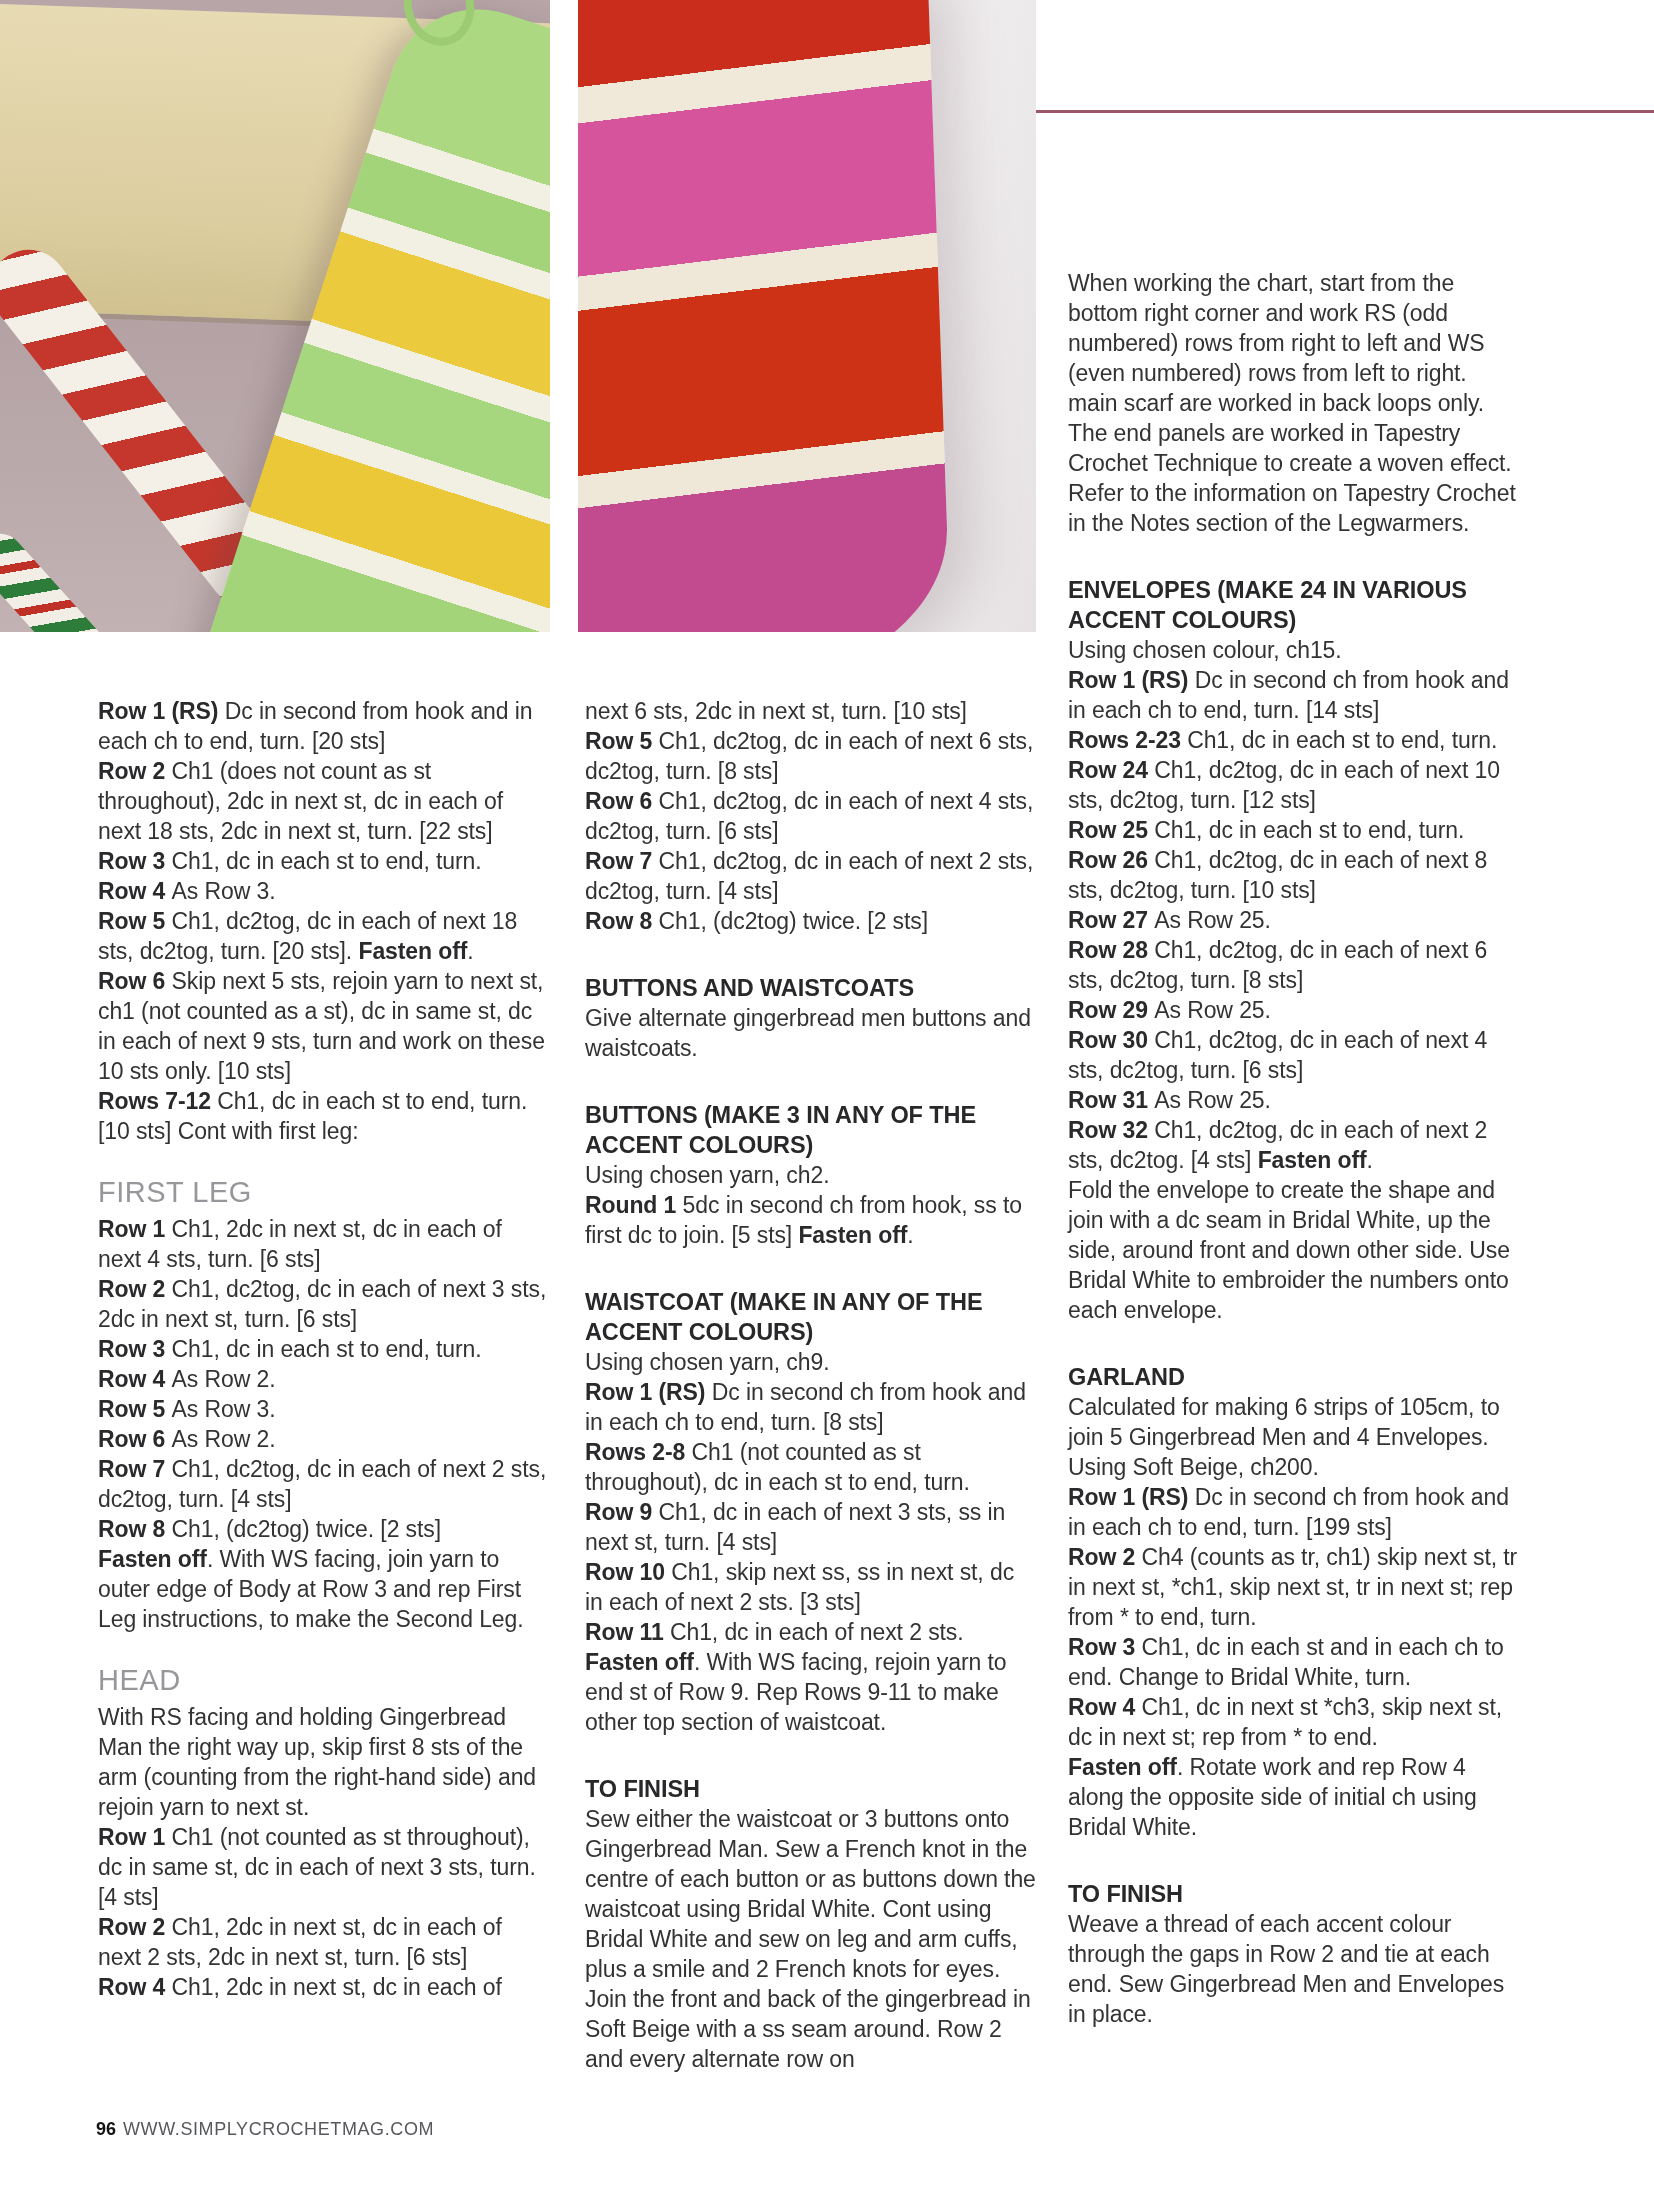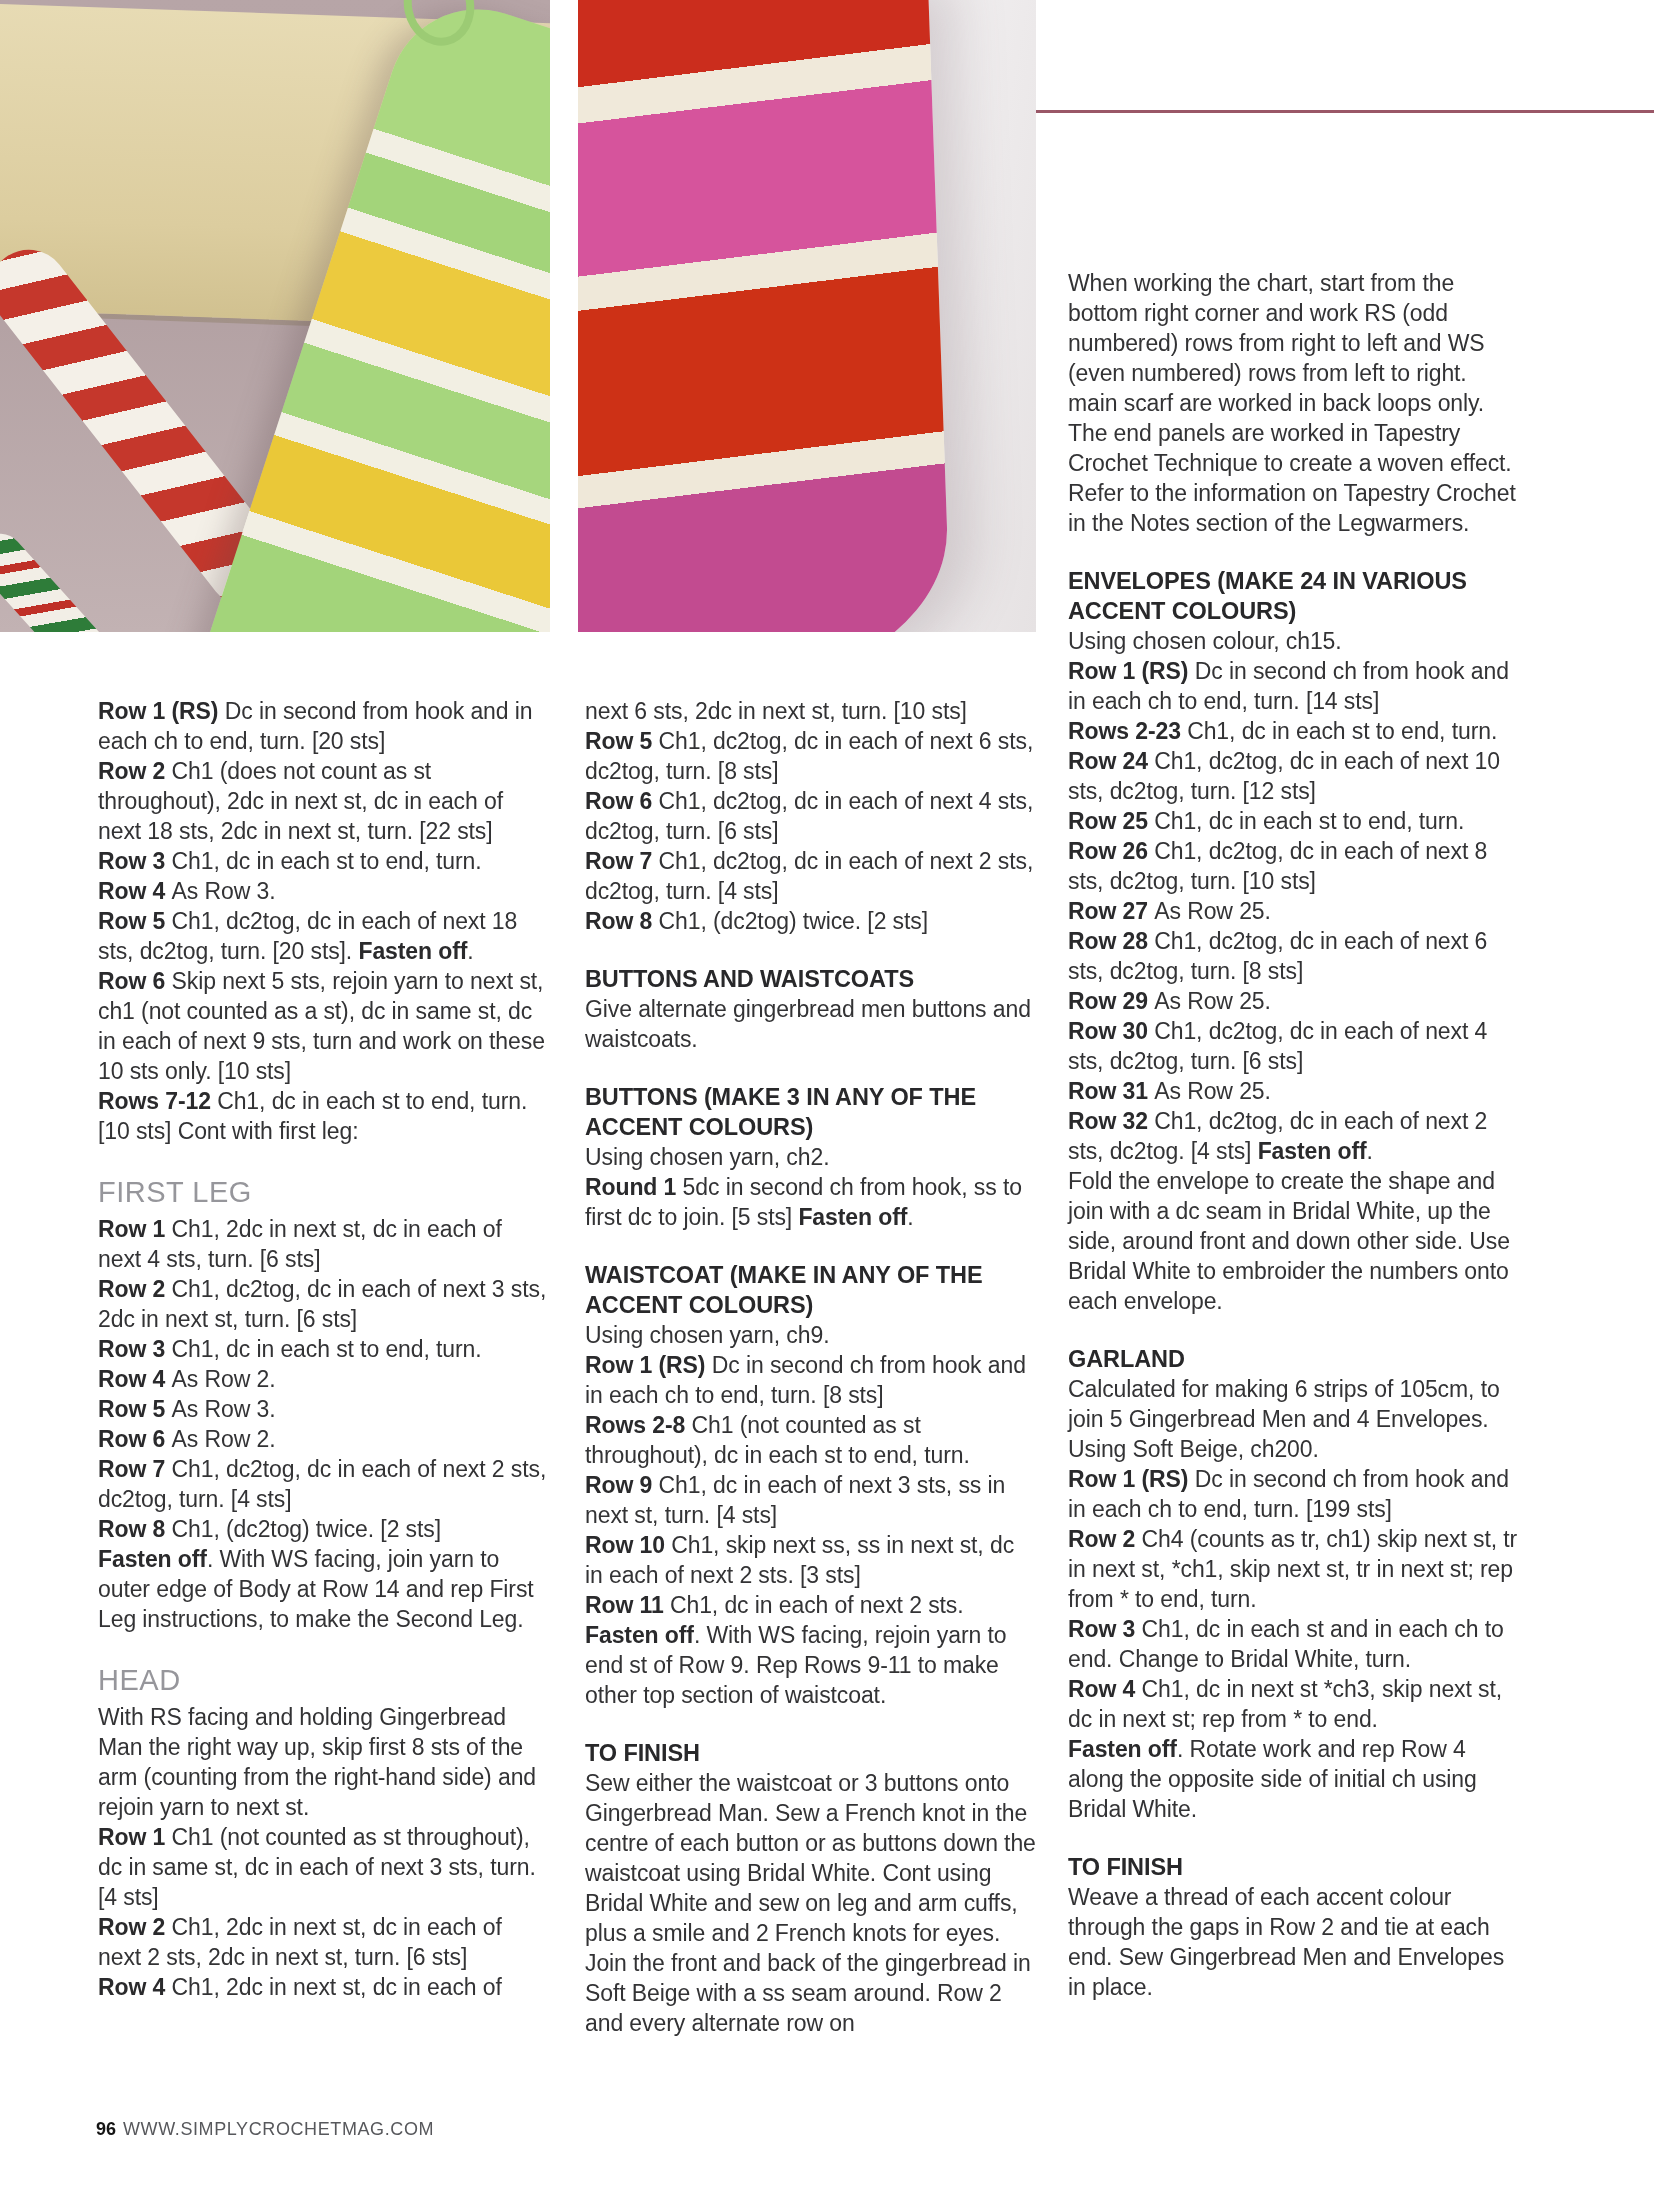--- a/index.html
+++ b/index.html
@@ -43,21 +43,21 @@
 
   
   .col{position:absolute;font-size:23px;line-height:30px;letter-spacing:-0.1px;}
   .col-left{left:98px;top:696px;width:452px;}
   .col-mid{left:585px;top:696px;width:452px;}
   .col-right{left:1068px;top:268px;width:454px;}
   .para{margin:0;}
   .b{font-weight:700;color:#2a2a2c;}
   .subhead{margin:30px 0 6px;font-size:29px;line-height:32px;font-weight:400;
            color:#96969b;letter-spacing:.5px;}
-  .heading{margin:28px 0 0;font-size:23.5px;line-height:30px;font-weight:700;color:#28282a;}
+  .heading{margin:37px 0 0;font-size:23.5px;line-height:30px;font-weight:700;color:#28282a;}
 
   
   .footer{position:absolute;left:96px;top:2119px;font-size:18px;color:#57585c;letter-spacing:.6px;}
   .footer .num{font-weight:700;color:#141414;letter-spacing:0;margin-right:7px;}
 </style>
 </head>
 <body>
 
 <div class="page">
 
@@ -85,21 +85,21 @@
       <p class="para"><span class="b">Rows 7-12 </span><span>Ch1, dc in each st to end, turn. [10 sts] Cont with first leg:</span></p>
       <h3 class="subhead">FIRST LEG</h3>
       <p class="para"><span class="b">Row 1 </span><span>Ch1, 2dc in next st, dc in each of next 4 sts, turn. [6 sts]</span></p>
       <p class="para"><span class="b">Row 2 </span><span>Ch1, dc2tog, dc in each of next 3 sts, 2dc in next st, turn. [6 sts]</span></p>
       <p class="para"><span class="b">Row 3 </span><span>Ch1, dc in each st to end, turn.</span></p>
       <p class="para"><span class="b">Row 4 </span><span>As Row 2.</span></p>
       <p class="para"><span class="b">Row 5 </span><span>As Row 3.</span></p>
       <p class="para"><span class="b">Row 6 </span><span>As Row 2.</span></p>
       <p class="para"><span class="b">Row 7 </span><span>Ch1, dc2tog, dc in each of next 2 sts, dc2tog, turn. [4 sts]</span></p>
       <p class="para"><span class="b">Row 8 </span><span>Ch1, (dc2tog) twice. [2 sts]</span></p>
-      <p class="para"><span class="b">Fasten off</span><span>. With WS facing, join yarn to outer edge of Body at Row 14 and rep First Leg instructions, to make the Second Leg.</span></p>
+      <p class="para"><span class="b">Fasten off</span><span>. With WS facing, join yarn to outer edge of Body at Row 3 and rep First Leg instructions, to make the Second Leg.</span></p>
       <h3 class="subhead">HEAD</h3>
       <p class="para"><span>With RS facing and holding Gingerbread Man the right way up, skip first 8 sts of the arm (counting from the right-hand side) and rejoin yarn to next st.</span></p>
       <p class="para"><span class="b">Row 1 </span><span>Ch1 (not counted as st throughout), dc in same st, dc in each of next 3 sts, turn. [4 sts]</span></p>
       <p class="para"><span class="b">Row 2 </span><span>Ch1, 2dc in next st, dc in each of next 2 sts, 2dc in next st, turn. [6 sts]</span></p>
       <p class="para"><span class="b">Row 4 </span><span>Ch1, 2dc in next st, dc in each of</span></p>
     </div>
   <div class="col col-mid">
       <p class="para"><span>next 6 sts, 2dc in next st, turn. [10 sts]</span></p>
       <p class="para"><span class="b">Row 5 </span><span>Ch1, dc2tog, dc in each of next 6 sts, dc2tog, turn. [8 sts]</span></p>
       <p class="para"><span class="b">Row 6 </span><span>Ch1, dc2tog, dc in each of next 4 sts, dc2tog, turn. [6 sts]</span></p>

